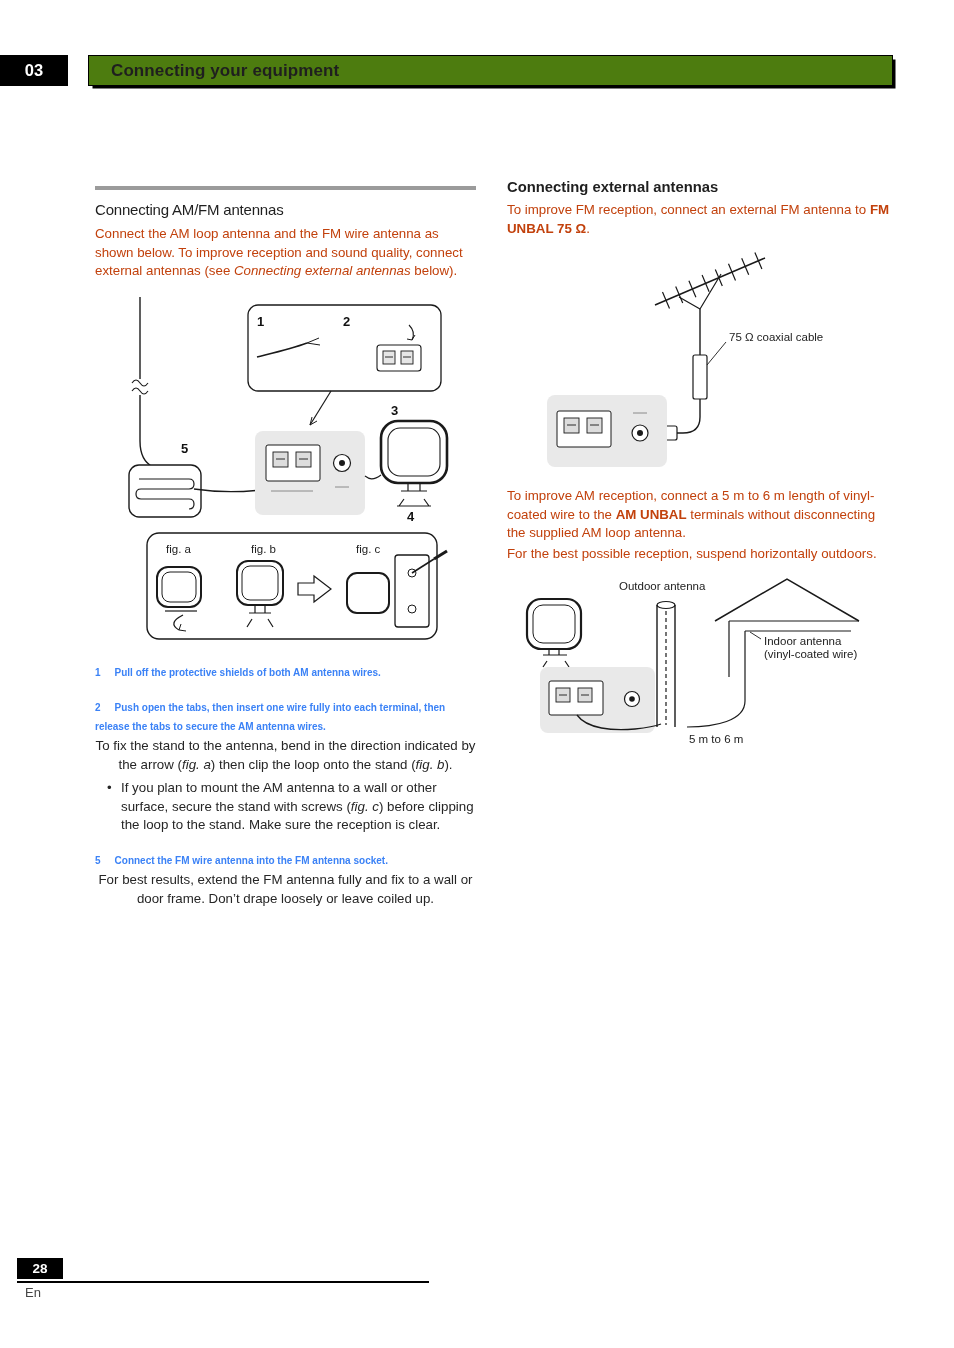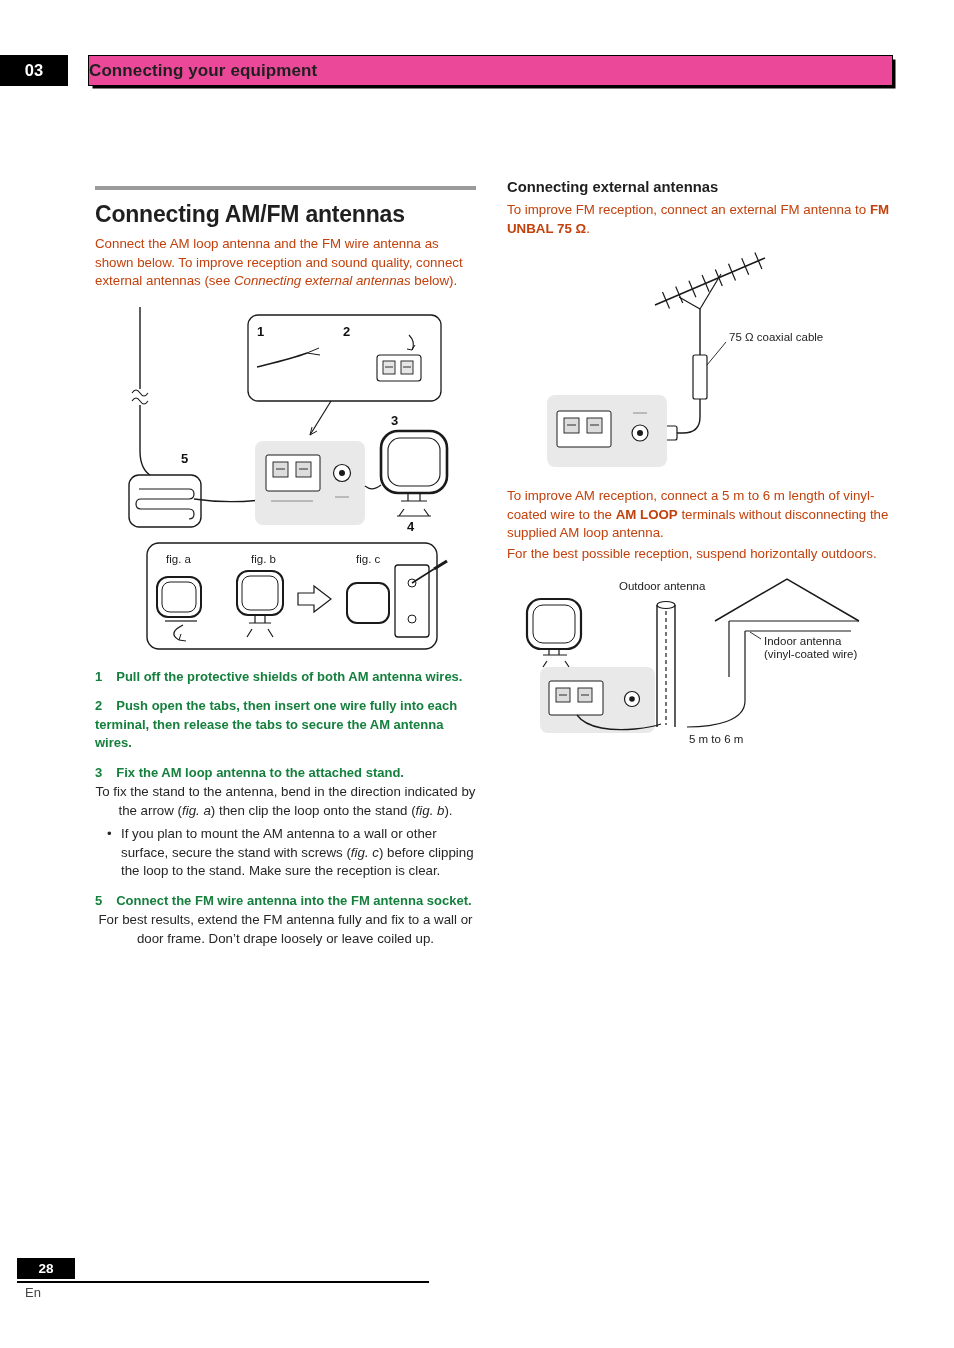--- a/index.html
+++ b/index.html
@@ -9,47 +9,47 @@
     font-family:"Liberation Sans", sans-serif; color:#1f1f1f;
     overflow:hidden;
   }
   .chapter-badge {
     position:absolute; left:0; top:55px; width:68px; height:31px;
     background:#000; color:#fff; font-weight:bold; font-size:16.5px;
     display:flex; align-items:center; justify-content:center;
   }
   .header-box {
     position:absolute; left:88px; top:55px; width:805px; height:31px;
-    border:1.4px solid #000; background:#ec4899;
+    border:1.4px solid #000; background:#4d7c0f;
     box-shadow:3.5px 3.5px 0 -1px #000;
-    display:flex; align-items:center; 
+    display:flex; align-items:center; padding-left:22px;
     font-size:17px; font-weight:bold; letter-spacing:0.1px;
   }
   .col-left  { position:absolute; left:95px;  top:186px; width:381px; }
   .col-right { position:absolute; left:507px; top:179px; width:386px; }
   .rule { height:4px; background:#9b9b9b; margin-bottom:11px; }
-  .section-title { font-size:23px; font-weight:bold; letter-spacing:-0.2px; margin-bottom:7px; }
+  .section-title { font-size:15px; font-weight:normal; letter-spacing:-0.2px; margin-bottom:7px; }
   .subsection-title { font-size:14.8px; font-weight:bold; margin-bottom:6px; }
   p.body { font-size:13.3px; line-height:18.5px; color:#c2410c; }
   .it { font-style:italic; }
   .b  { font-weight:bold; }
   .mt8  { margin-top:8px; }
   .mt10 { margin-top:2px; }
-  .step-title { font-size:13px; line-height:18.5px; font-weight:bold; color:#15803d; margin-top:11px; }
+  .step-title { font-size:10px; line-height:18.5px; font-weight:bold; color:#3b82f6; margin-top:17px; }
   .step-num { padding-right:14px; }
   .step-body { font-size:13.3px; line-height:18.5px; color:#262626; margin-top:1px;text-align:center; }
   .bullet { display:flex; margin-top:5px; padding-left:12px; font-size:13.3px; line-height:18.5px; color:#262626; }
   .bullet-marker { flex:0 0 14px; }
   .diagram-wrap { margin-top:12px; }
   svg text { font-family:"Liberation Sans", sans-serif; }
   text.num-lbl { font-size:13px; font-weight:bold; fill:#111; }
   text.fig-lbl { font-size:11.5px; fill:#222; }
   text.diag-lbl { font-size:11.5px; fill:#222; }
   .footer-pageno {
-    position:absolute; left:17px; top:1258px; width:58px; height:21px;
+    position:absolute; left:17px; top:1258px; width:46px; height:21px;
     background:#000; color:#fff; font-weight:bold; font-size:13.5px;
     display:flex; align-items:center; justify-content:center;
   }
   .footer-rule { position:absolute; left:17px; top:1281px; width:412px; height:1.5px; background:#000; }
   .footer-lang { position:absolute; left:25px; top:1285px; font-size:13px; color:#444; }
 </style>
 </head>
 <body>
 
 <div class="chapter-badge">03</div>
@@ -144,21 +144,20 @@
       <text class="fig-lbl" x="71" y="260">fig. a</text>
       <text class="fig-lbl" x="156" y="260">fig. b</text>
       <text class="fig-lbl" x="261" y="260">fig. c</text>
     </svg>
   </div>
 
   <p class="step-title"><span class="step-num">1</span><span>Pull off the protective shields of both AM antenna wires.</span></p>
 
   <p class="step-title"><span class="step-num">2</span><span>Push open the tabs, then insert one wire fully into each terminal, then release the tabs to secure the AM antenna wires.</span></p>
 
-  <p class="step-title"><span class="step-num">3</span><span>Fix the AM loop antenna to the attached stand.</span></p>
   <p class="step-body"><span>To fix the stand to the antenna, bend in the direction indicated by the arrow (</span><span class="it">fig. a</span><span>) then clip the loop onto the stand (</span><span class="it">fig. b</span><span>).</span></p>
   <div class="bullet">
     <span class="bullet-marker">•</span>
     <span><span>If you plan to mount the AM antenna to a wall or other surface, secure the stand with screws (</span><span class="it">fig. c</span><span>) before clipping the loop to the stand. Make sure the reception is clear.</span></span>
   </div>
 
 
   <p class="step-title"><span class="step-num">5</span><span>Connect the FM wire antenna into the FM antenna socket.</span></p>
   <p class="step-body">For best results, extend the FM antenna fully and fix to a wall or door frame. Don’t drape loosely or leave coiled up.</p>
 </div>
@@ -190,21 +189,21 @@
           <path d="M60,178 h9 M83,178 h9" stroke-width="0.9"></path>
           <circle cx="133" cy="186" r="8" fill="#fff" stroke-width="1.2"></circle>
           <circle cx="133" cy="186" r="3" fill="#1a1a1a" stroke="none"></circle>
           <path d="M126,166 h14" stroke="#8a8a8a" stroke-width="1"></path>
         </g>
       </g>
       <text class="diag-lbl" x="222" y="94">75 Ω coaxial cable</text>
     </svg>
   </div>
 
-  <p class="body mt8"><span>To improve AM reception, connect a 5 m to 6 m length of vinyl-coated wire to the </span><span class="b">AM LOOP</span><span> terminals without disconnecting the supplied AM loop antenna.</span></p>
+  <p class="body mt8"><span>To improve AM reception, connect a 5 m to 6 m length of vinyl-coated wire to the </span><span class="b">AM UNBAL</span><span> terminals without disconnecting the supplied AM loop antenna.</span></p>
   <p class="body mt10">For the best possible reception, suspend horizontally outdoors.</p>
 
   <div class="diagram-wrap" style="">
     <svg width="386" height="182" viewBox="0 0 386 182">
       <g fill="none" stroke="#1a1a1a" stroke-width="1.4">
         <g>
           <rect x="20" y="24" width="54" height="50" rx="14" stroke-width="2.2"></rect>
           <rect x="26" y="30" width="42" height="38" rx="10" stroke-width="1"></rect>
           <path d="M42,74 v6 M52,74 v6 M36,80 h24 M40,86 l-4,6 M58,86 l4,6" stroke-width="1.2"></path>
         </g>

